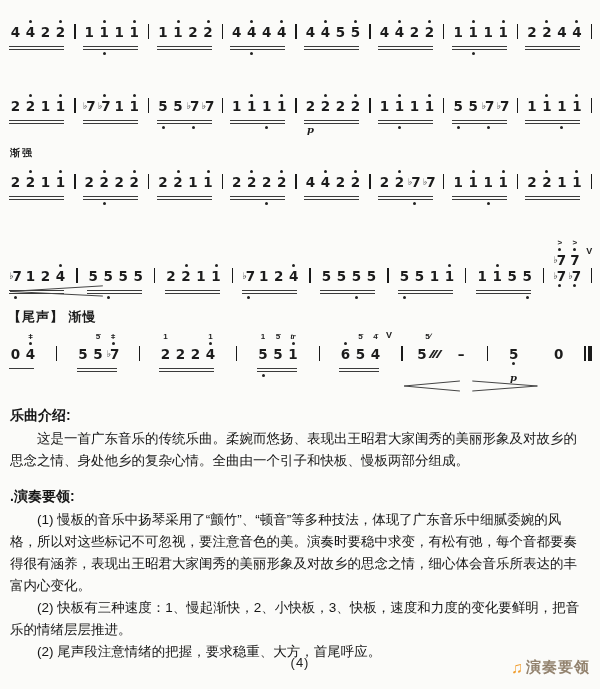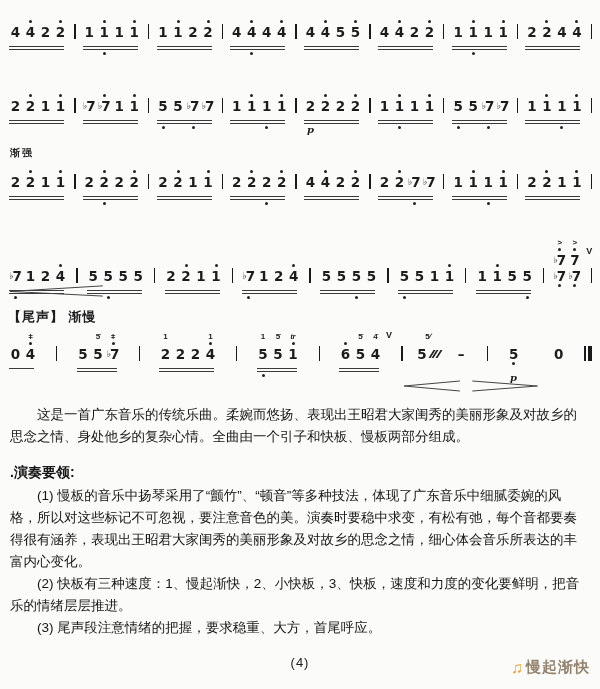--- a/index.html
+++ b/index.html
@@ -1243,25 +1243,26 @@
         <span class="dyn" style="left: 4px;">p</span>
       </span>
       <span class="fbar">
         <b></b>
         <b></b>
       </span>
     </div>
   </div>
 
 <div id="textblock">
+  <h3>乐曲介绍:</h3>
   <p>这是一首广东音乐的传统乐曲。柔婉而悠扬、表现出王昭君大家闺秀的美丽形象及对故乡的思念之情、身处他乡的复杂心情。全曲由一个引子和快板、慢板两部分组成。</p>
   <h3 class="second">.演奏要领:</h3>
   <p>(1) 慢板的音乐中扬琴采用了“颤竹”、“顿音”等多种技法，体现了广东音乐中细腻委婉的风格，所以对这些标记不可忽视，要注意音色的美。演奏时要稳中求变，有松有弛，每个音都要奏得很有涵养，表现出王昭君大家闺秀的美丽形象及对故乡的思念之情，细心体会音乐所表达的丰富内心变化。</p>
   <p>(2) 快板有三种速度：1、慢起渐快，2、小快板，3、快板，速度和力度的变化要鲜明，把音乐的情绪层层推进。</p>
-  <p>(3) 尾声段注意情绪的把握，要求稳重、大方，首尾呼应。</p>
+  <p>(2) 尾声段注意情绪的把握，要求稳重、大方，首尾呼应。</p>
 </div>
 
 <div id="pagenum">(4)</div>
 
 <div id="logo">
   <span class="noteicon" style="color: rgb(240, 157, 46);">♫</span>
-  <span class="sitename" style="color: rgb(147, 131, 111);">慢起渐快</span>
+  <span class="sitename" style="color: rgb(147, 131, 111);">演奏要领</span>
 </div>
 
 </body></html>

